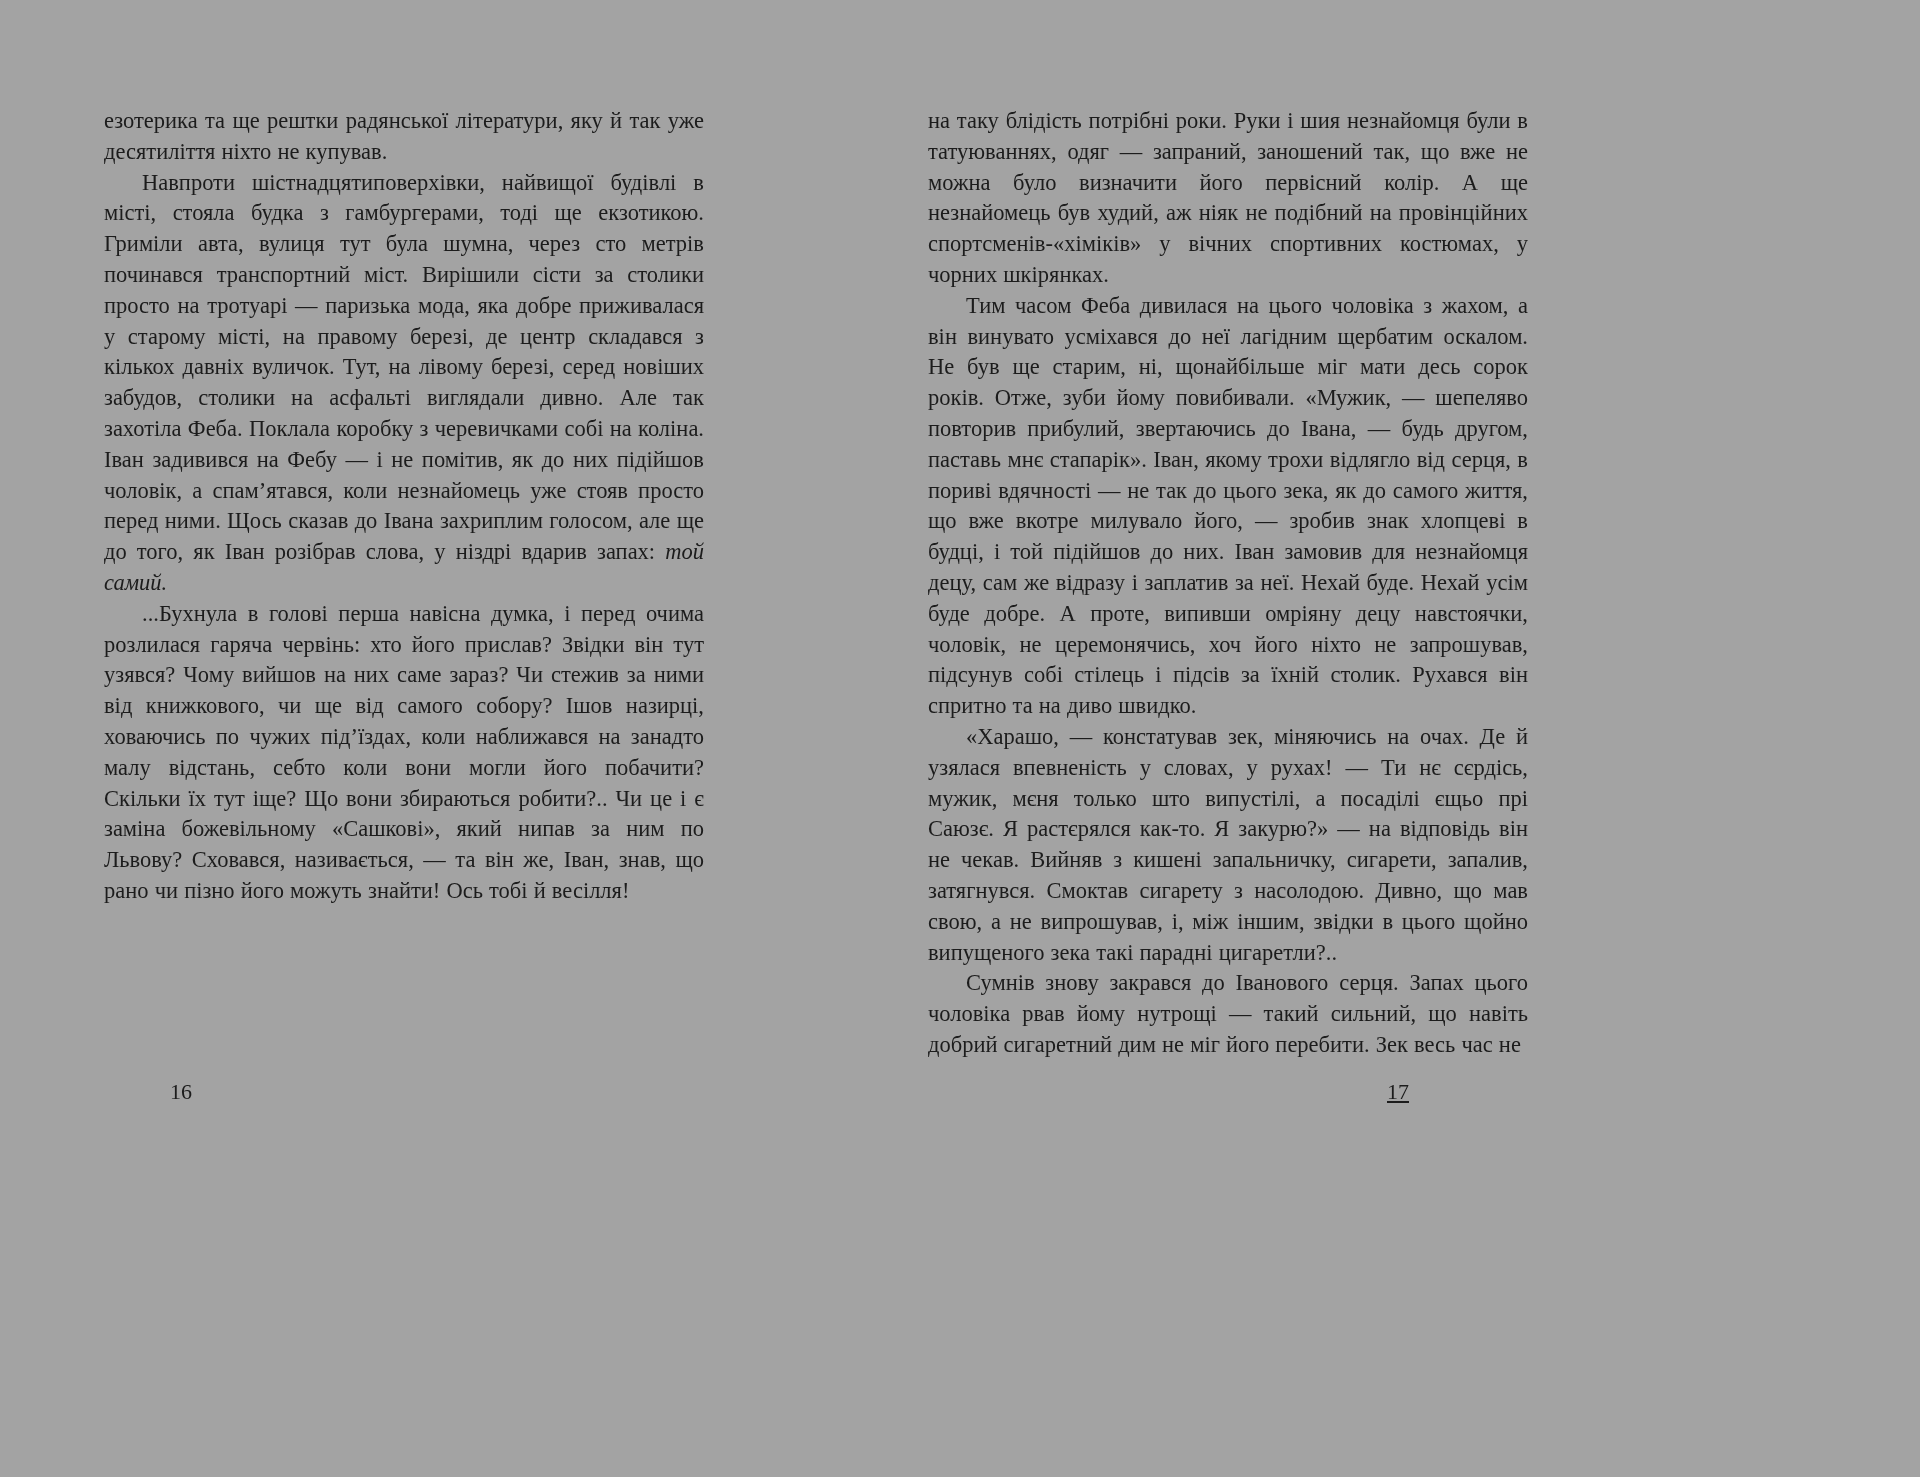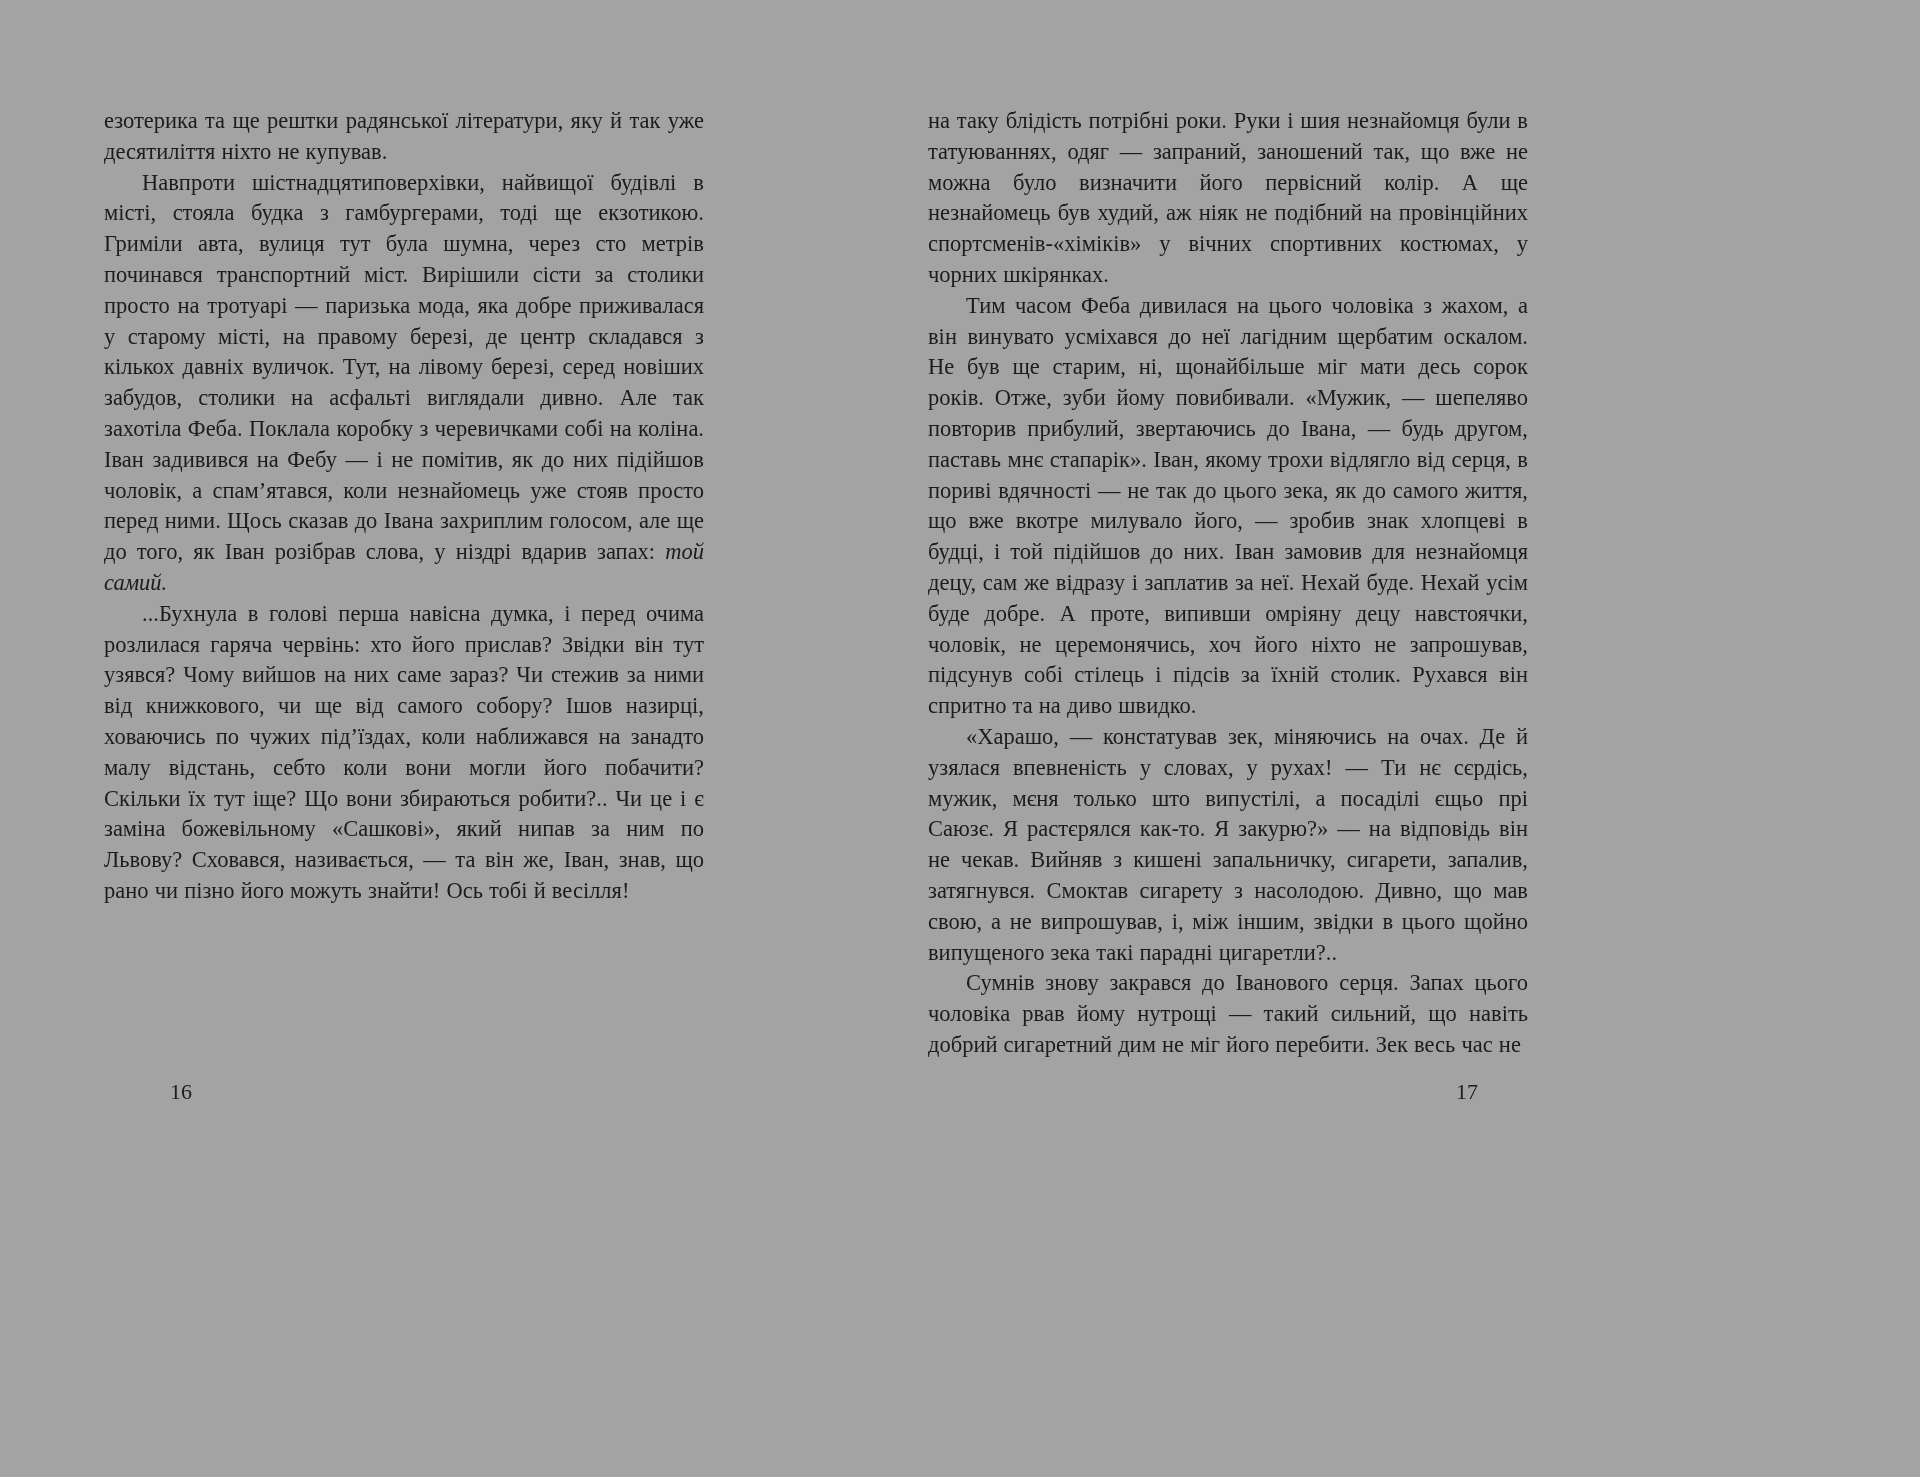--- a/index.html
+++ b/index.html
@@ -40,21 +40,21 @@
   .para.indent { text-indent: 38px; }
   .para em { font-style: italic; }
   .page-number {
     position: absolute;
     top: 1078px;
     font-size: 22px;
     line-height: 28px;
     color: #1c1c1c;
   }
   .page-number.left  { left: 146px; margin-left: 24px; }
-  .page-number.right { left: 1456px; }
+  .page-number.right { left: 1387px; text-decoration: underline; }
 </style>
 </head>
 <body>
 
 <div class="spread">
 
   <div class="page-column left">
       <p class="para"><span>езотерика та ще рештки радянської літератури, яку й так уже десятиліття ніхто не купував.</span></p>
       <p class="para indent"><span>Навпроти шістнадцятиповерхівки, найвищої будівлі в місті, стояла будка з гамбургерами, тоді ще екзотикою. Гриміли авта, вулиця тут була шумна, через сто метрів починався транспортний міст. Вирішили сісти за столики просто на тротуарі — паризька мода, яка добре приживалася у старому місті, на правому березі, де центр складався з кількох давніх вуличок. Тут, на лівому березі, серед новіших забудов, столики на асфальті виглядали дивно. Але так захотіла Феба. Поклала коробку з черевичками собі на коліна. Іван задивився на Фебу — і не помітив, як до них підійшов чоловік, а спам’ятався, коли незнайомець уже стояв просто перед ними. Щось сказав до Івана захриплим голосом, але ще до того, як Іван розібрав слова, у ніздрі вдарив запах: </span><em>той самий.</em></p>
       <p class="para indent"><span>...Бухнула в голові перша навісна думка, і перед очима розлилася гаряча червінь: хто його прислав? Звідки він тут узявся? Чому вийшов на них саме зараз? Чи стежив за ними від книжкового, чи ще від самого собору? Ішов назирці, ховаючись по чужих під’їздах, коли наближався на занадто малу відстань, себто коли вони могли його побачити? Скільки їх тут іще? Що вони збираються робити?.. Чи це і є заміна божевільному «Сашкові», який нипав за ним по Львову? Сховався, називається, — та він же, Іван, знав, що рано чи пізно його можуть знайти! Ось тобі й весілля!</span></p>

